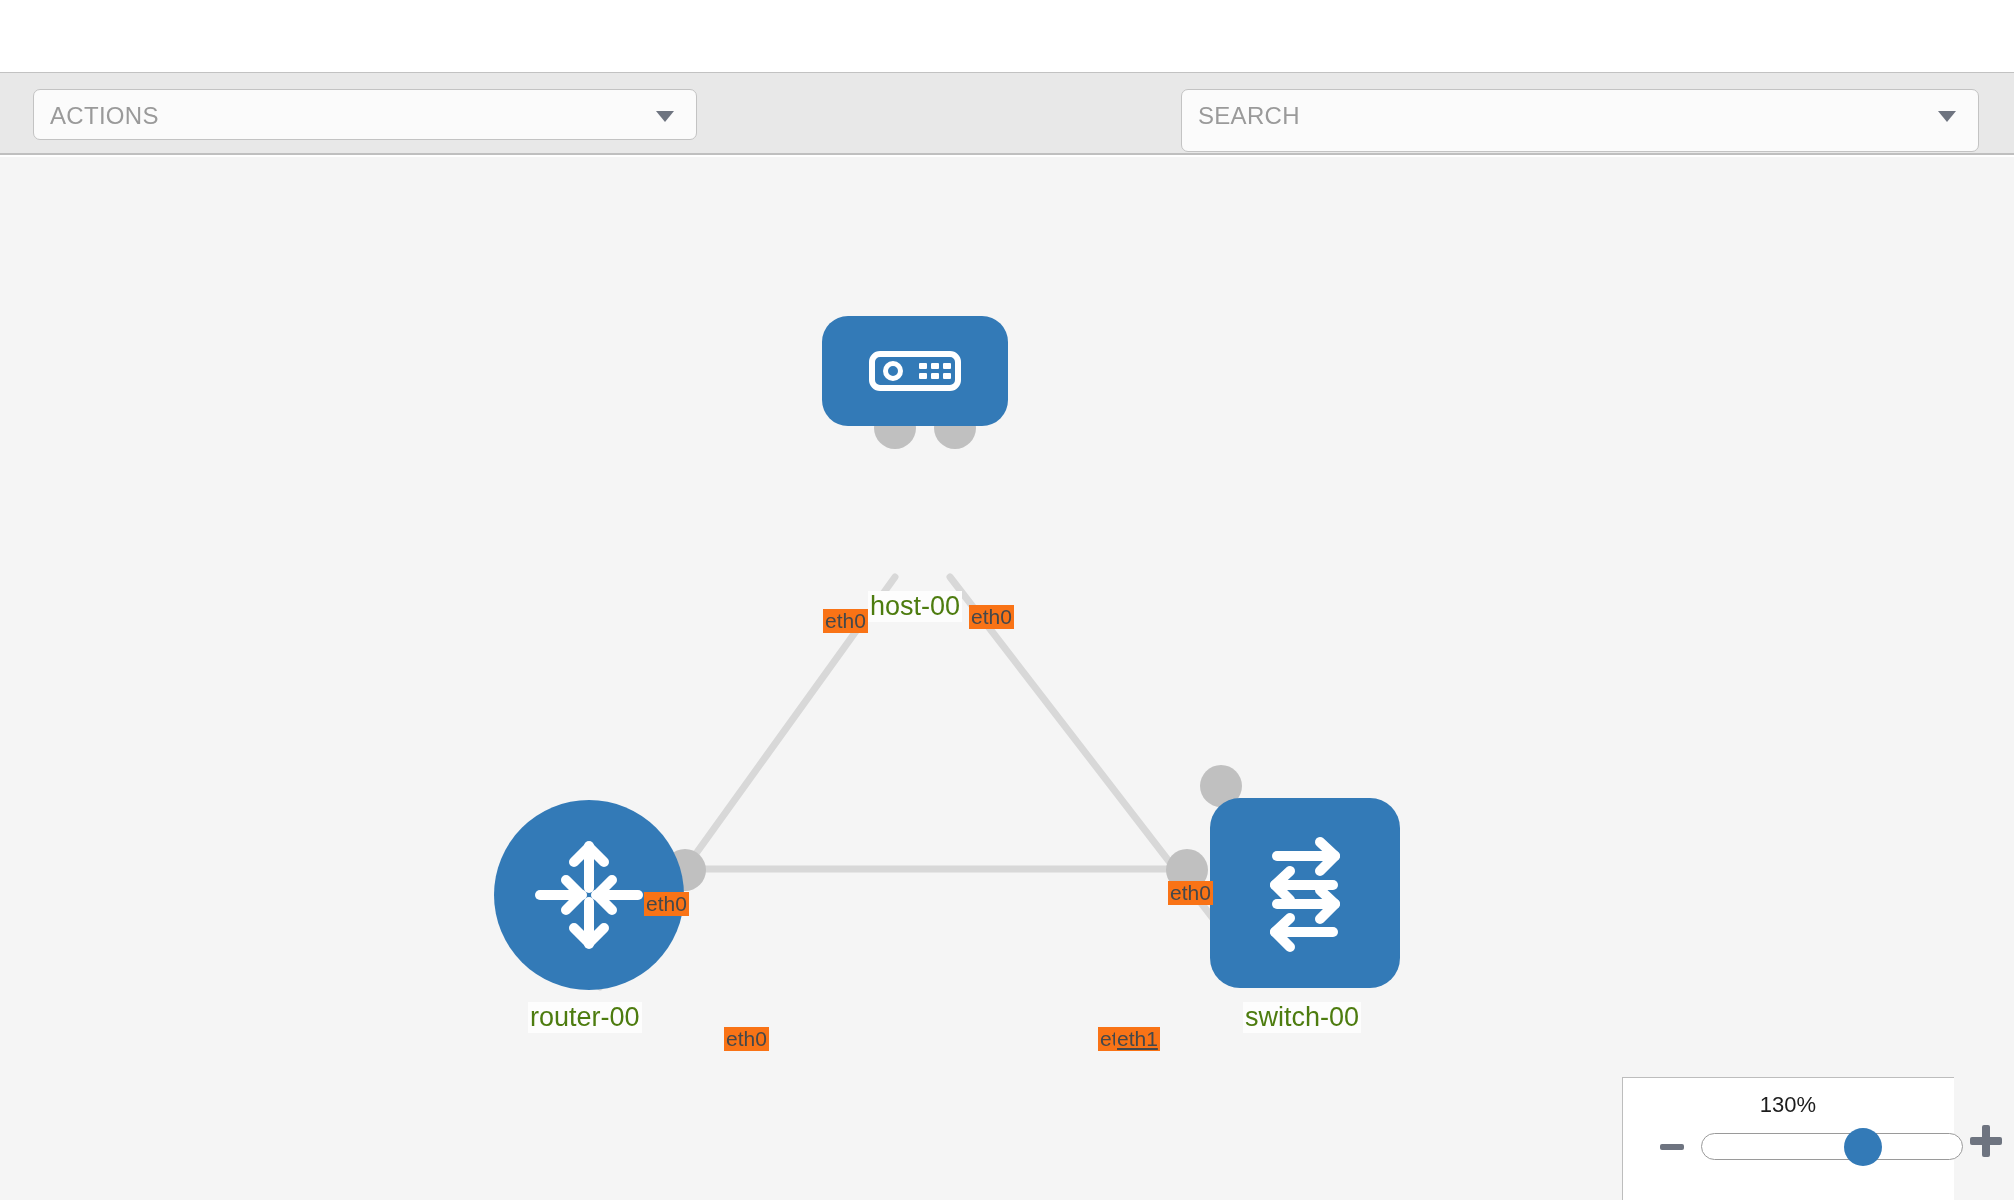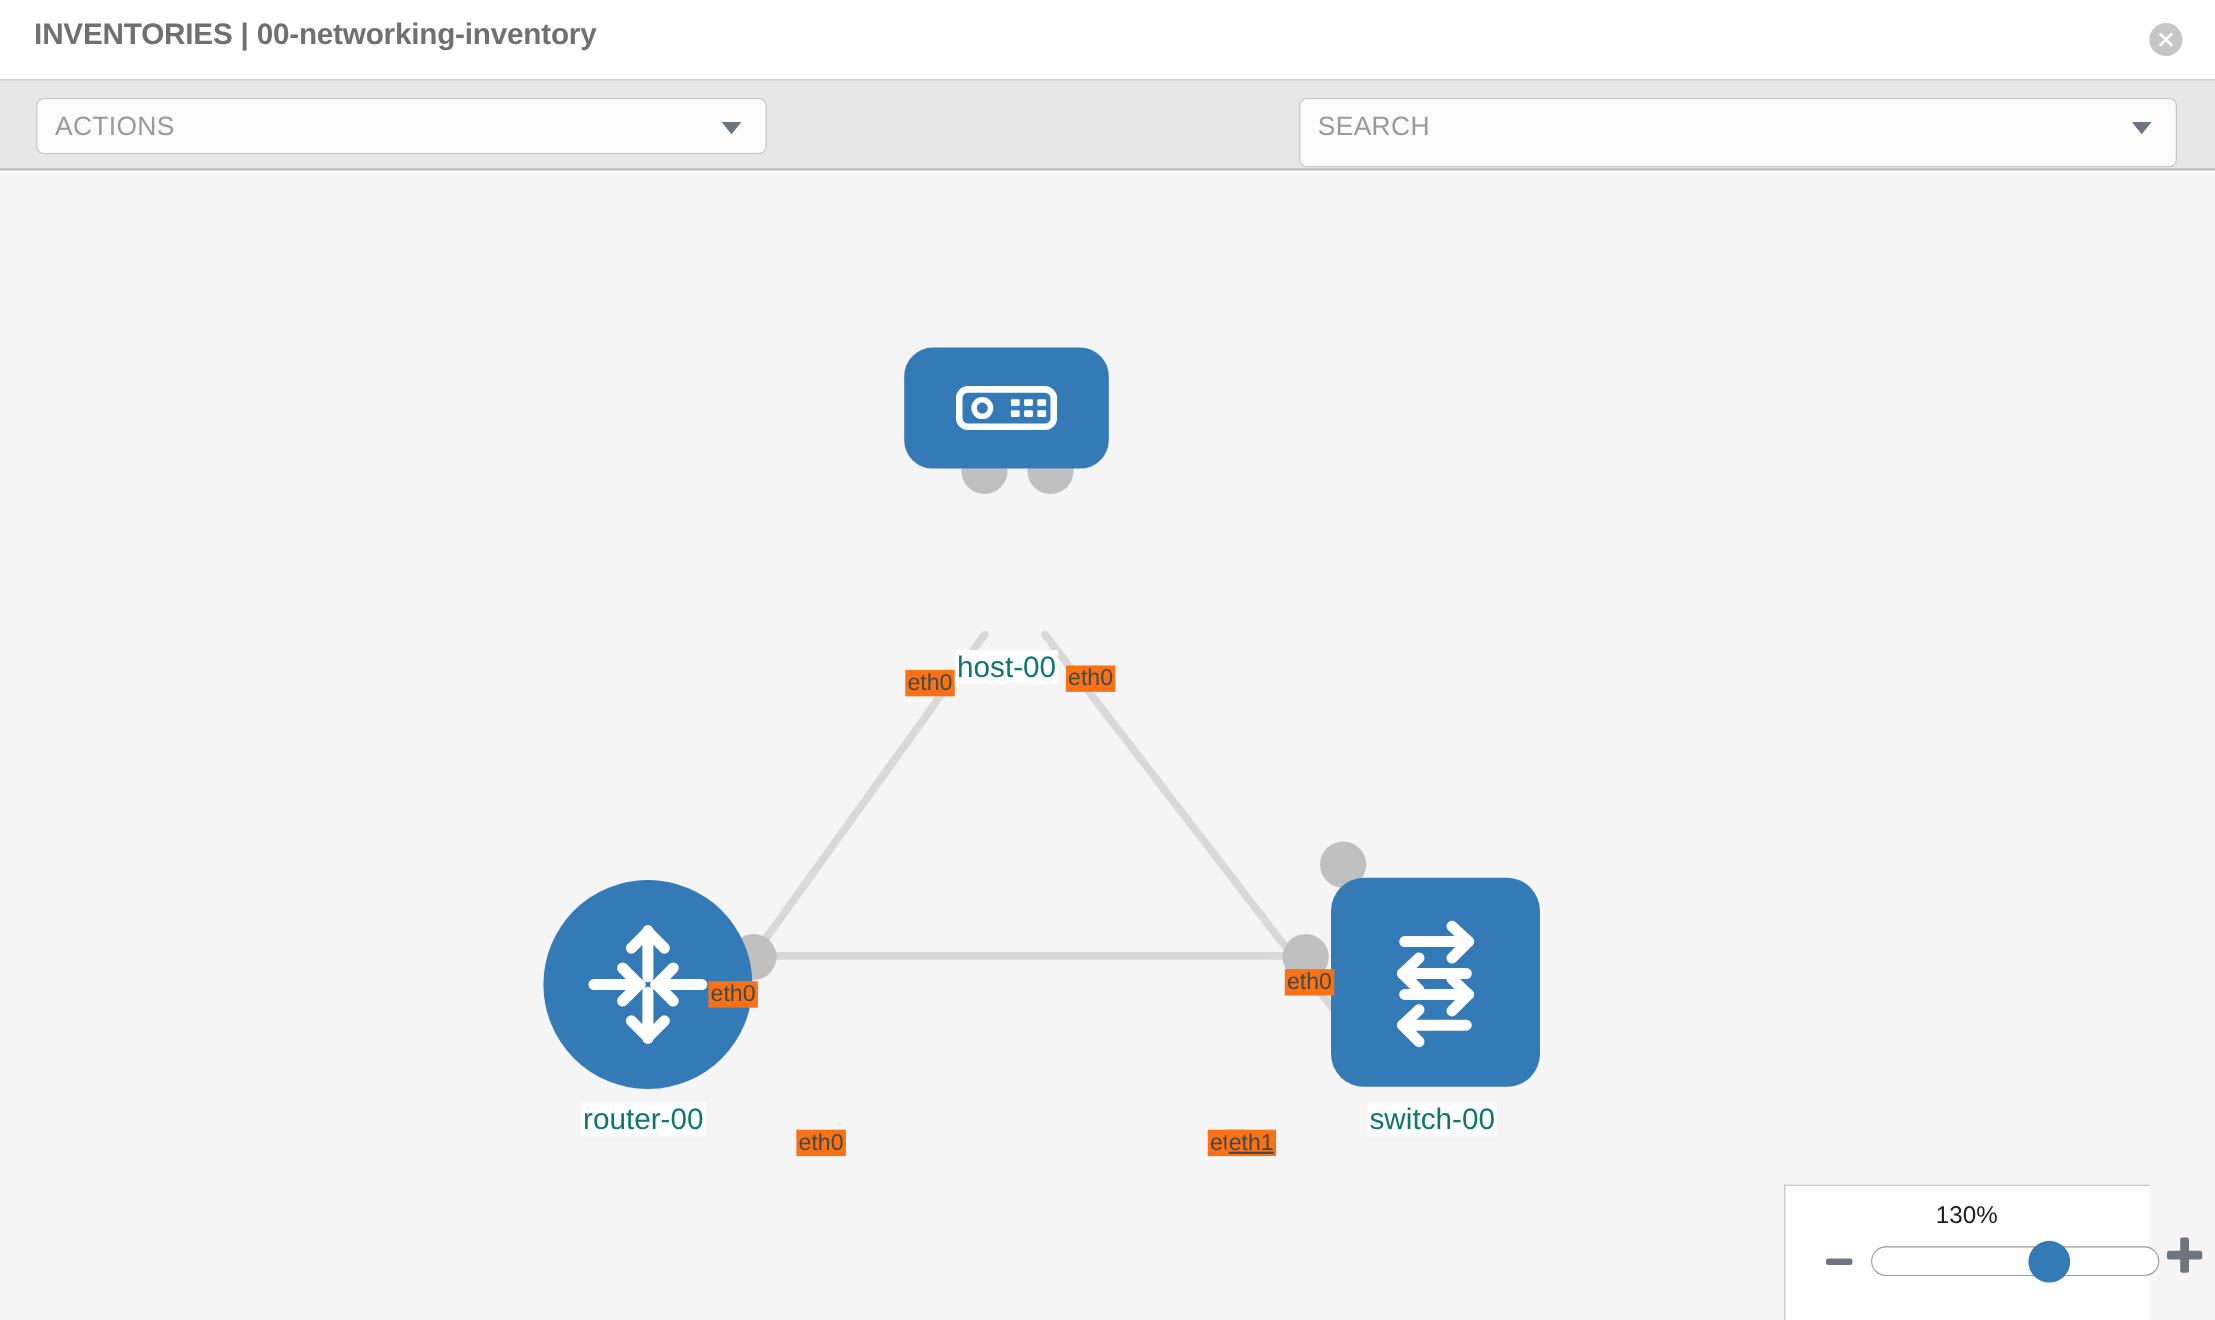--- a/index.html
+++ b/index.html
@@ -83,21 +83,21 @@
 
   .node { position: absolute; }
   .node-shape {
     position: absolute; left: 0; top: 0;
     background: #337ab7;
     display: flex; align-items: center; justify-content: center;
     cursor: pointer;
   }
   .node-label {
     position: absolute;
-    font-size: 27px; color: #0f766e;
+    font-size: 27px; color: #4d7c0f;
     background: #fdfdfd;
     white-space: nowrap;
     padding: 0 2px;
     text-align: center;
   }
   .port-dot {
     position: absolute;
     background: #c0c0c0; border-radius: 50%;
   }
   .edge-label {
@@ -135,28 +135,20 @@
     position: absolute; top: -6px;
     width: 38px; height: 38px; border-radius: 50%;
     background: #337ab7; cursor: grab;
   }
 </style>
 </head>
 <body>
 
 <div id="app">
 
-  <div class="header">
-    <div class="header-title">INVENTORIES | 00-networking-inventory</div>
-    <div class="close-icon">
-      <svg width="30" height="30" viewBox="0 0 30 30" aria-hidden="true">
-        <path d="M10.2 8.5 L15 13.3 L19.8 8.5 L21.5 10.2 L16.7 15 L21.5 19.8 L19.8 21.5 L15 16.7 L10.2 21.5 L8.5 19.8 L13.3 15 L8.5 10.2 Z" fill="#ffffff"></path>
-      </svg>
-    </div>
-  </div>
 
   <div class="toolbar">
 
     <div class="actions-select">
       <span class="label">ACTIONS</span>
       <span class="caret"></span>
     </div>
 
     <div class="tool-icon" id="wrench-btn">
       <svg width="42" height="42" viewBox="0 0 42 42" aria-hidden="true">

